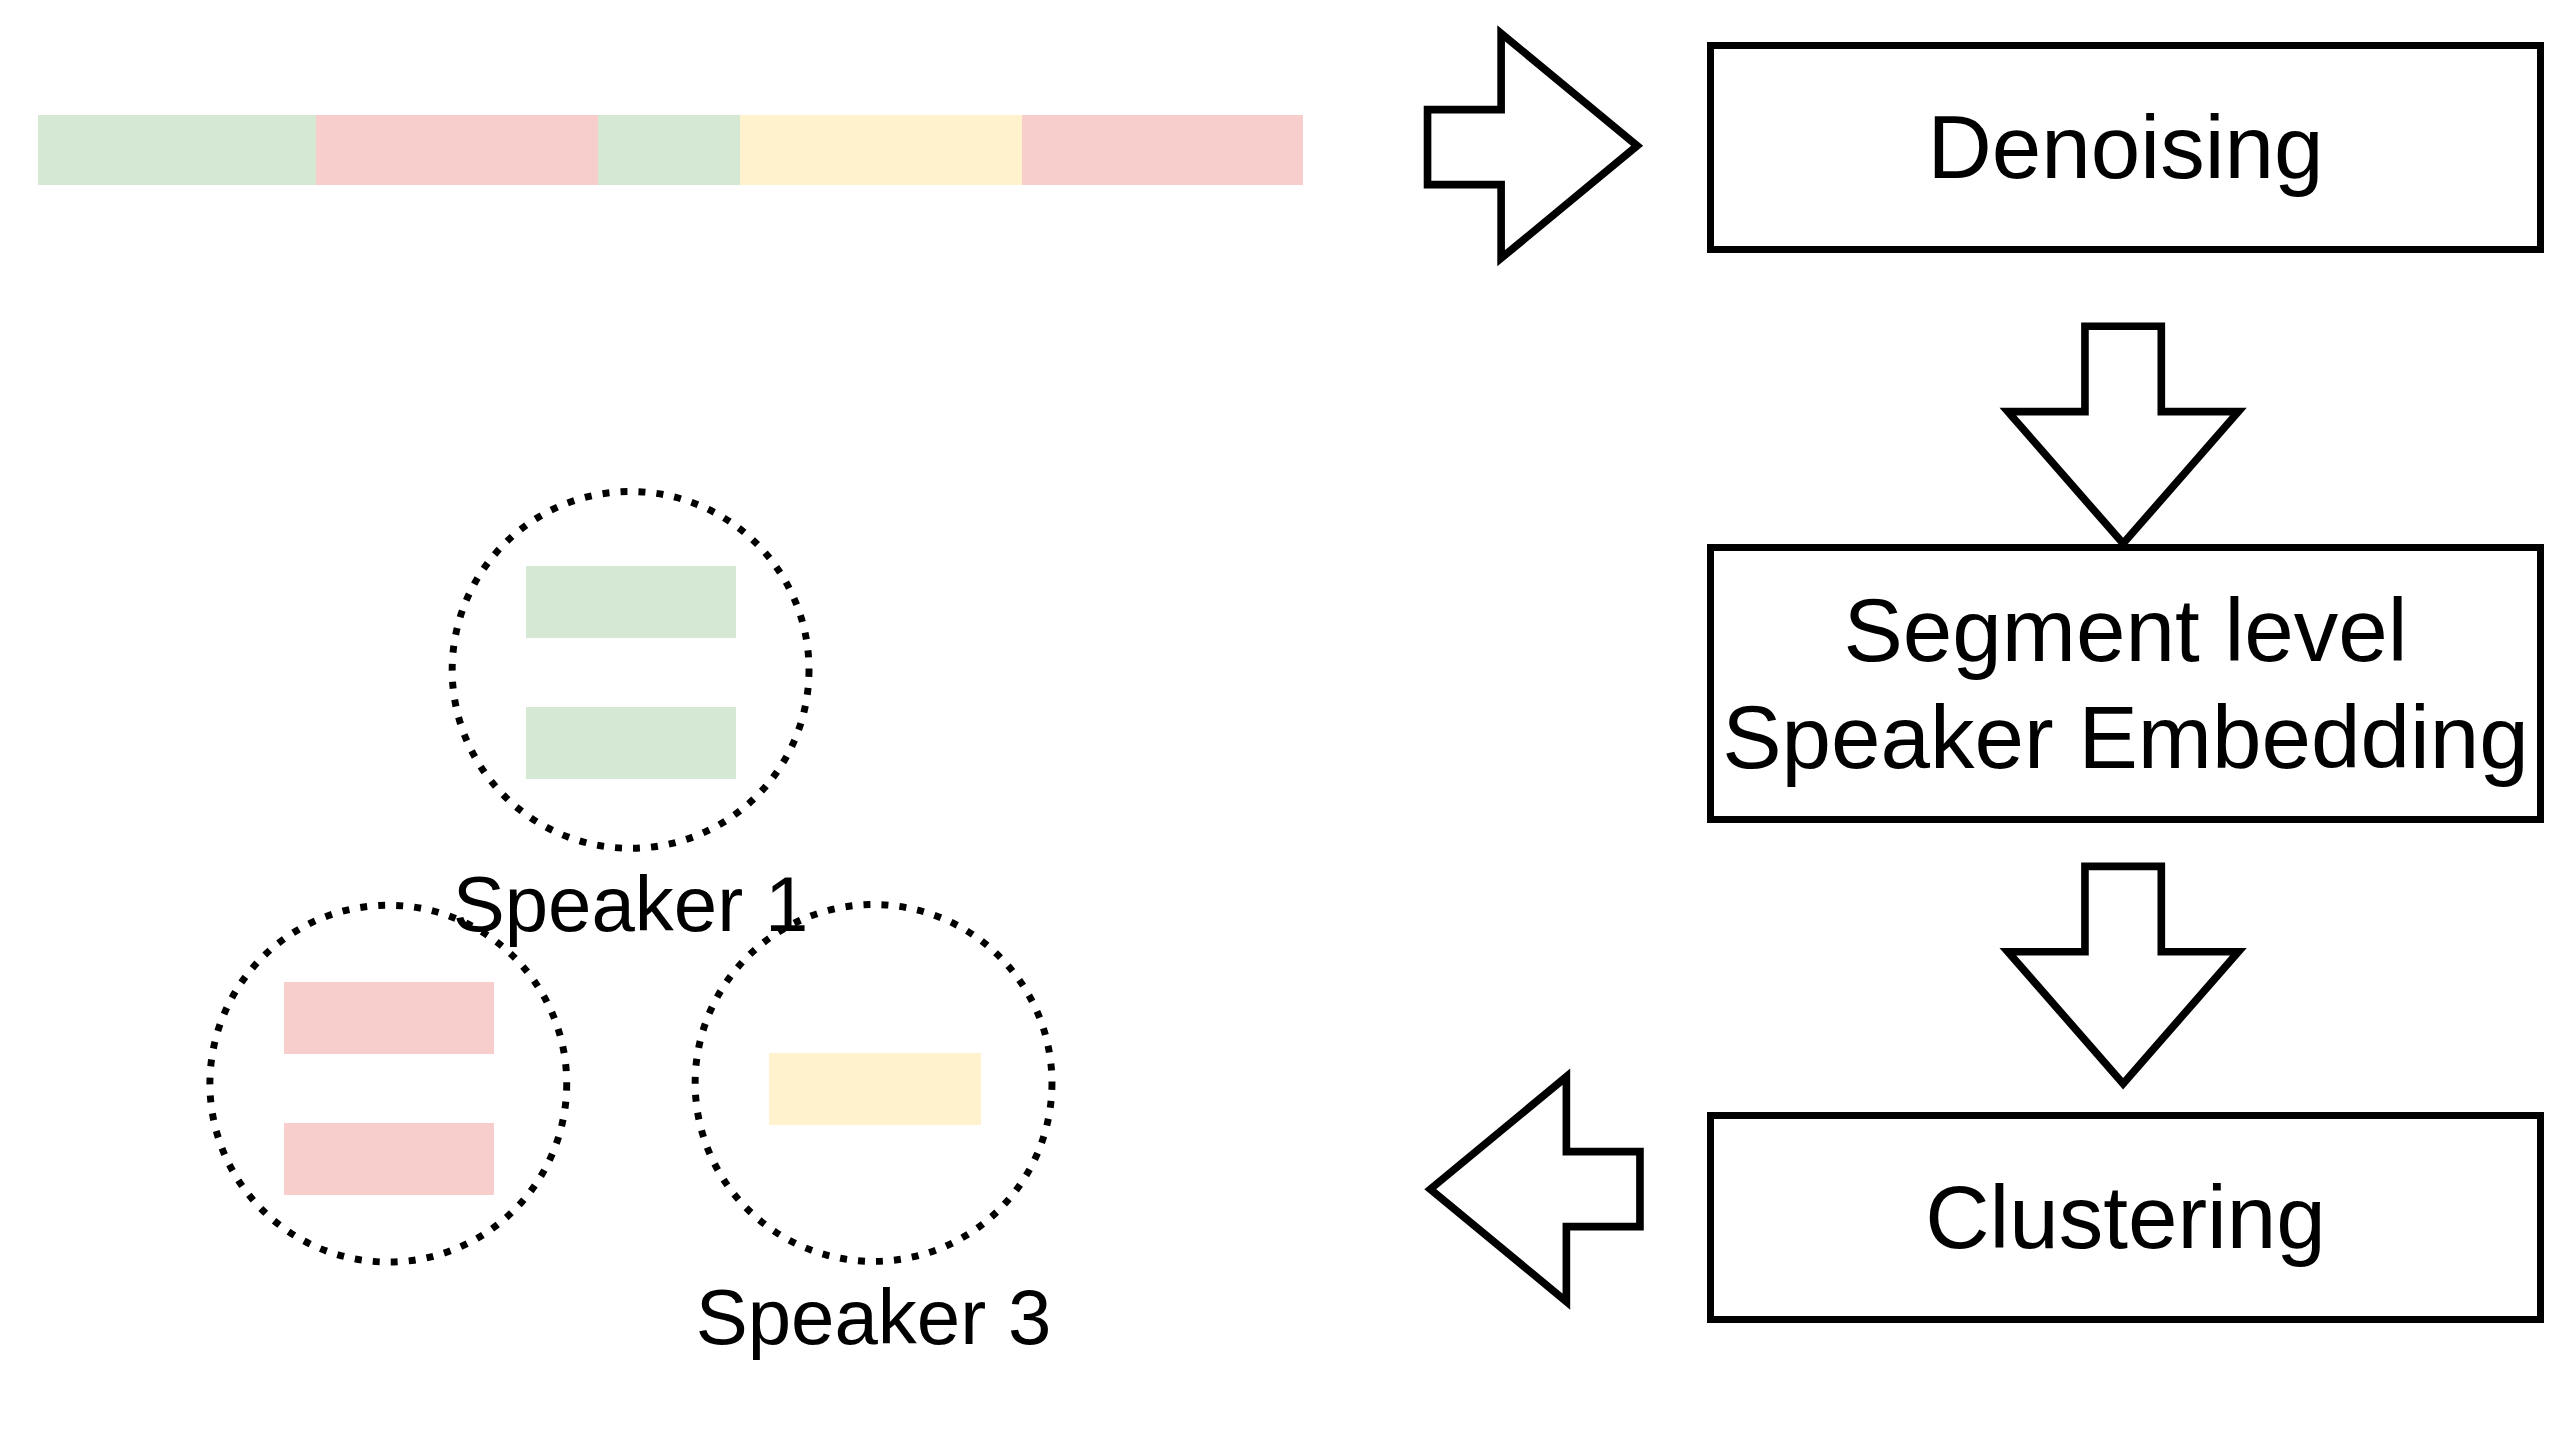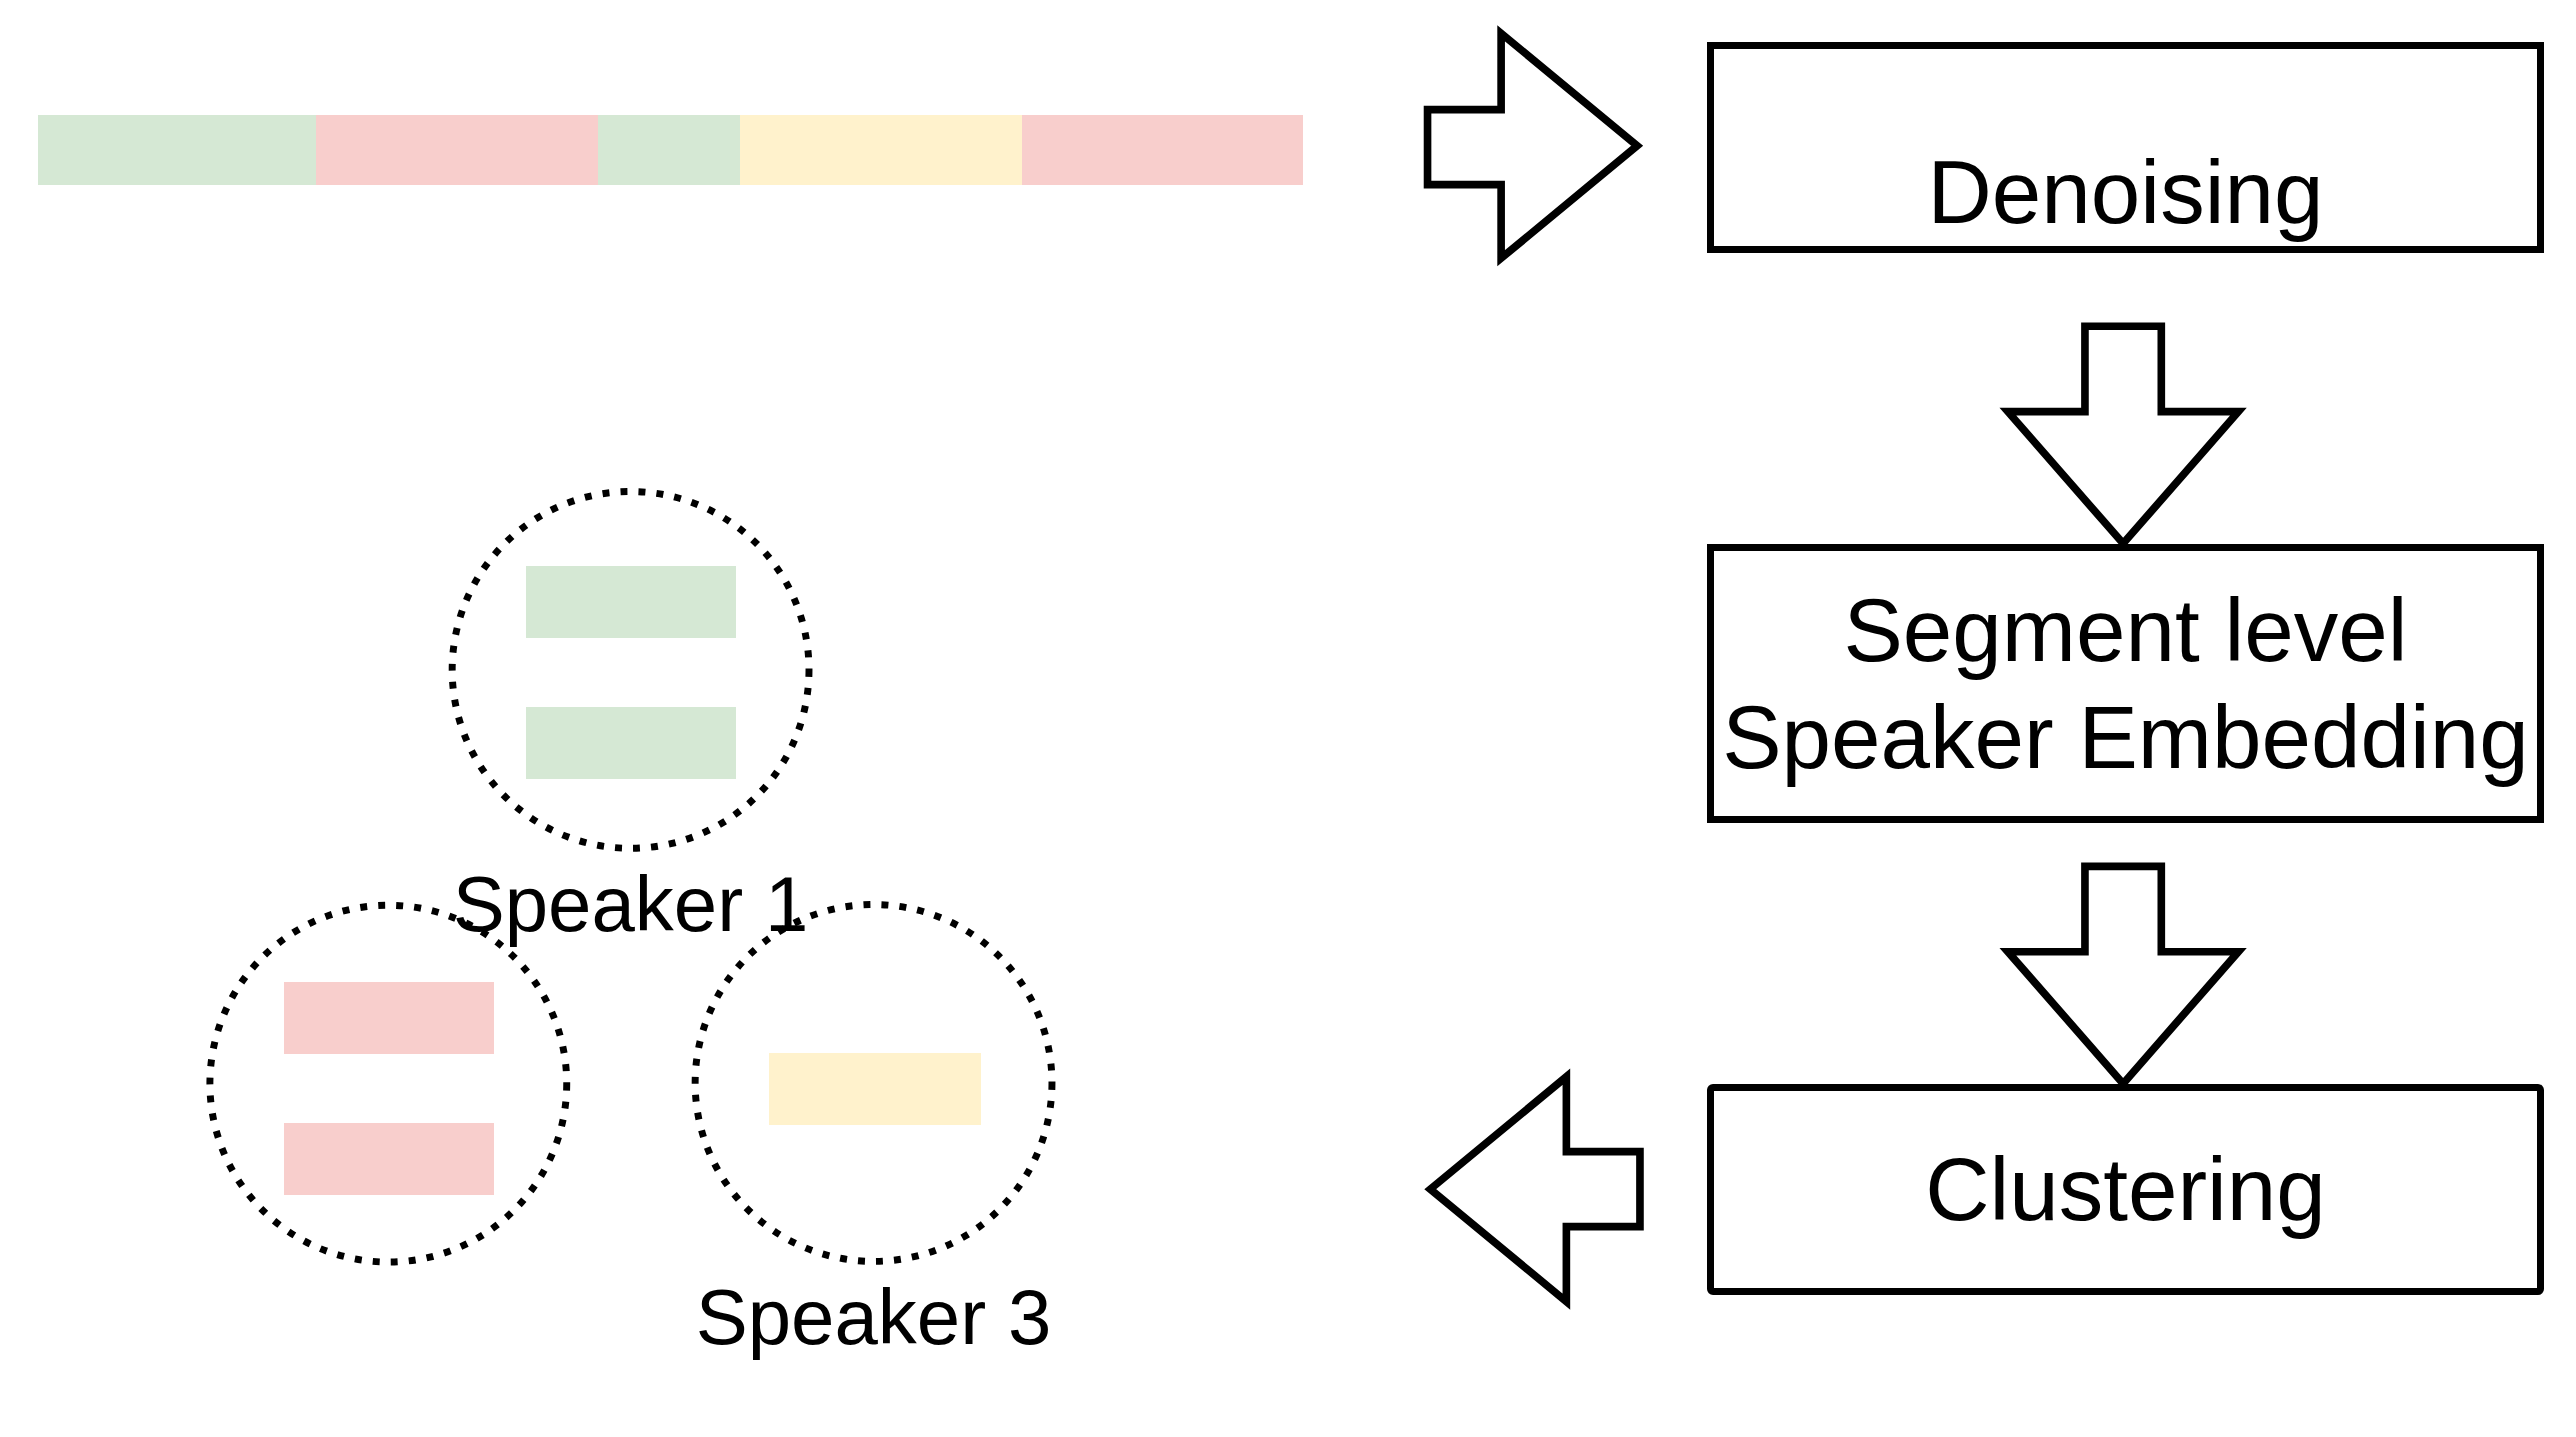--- a/index.html
+++ b/index.html
@@ -25,23 +25,23 @@
     text-align:center;font-size:78px;line-height:1.15;white-space:nowrap;
   }
   
   .box{
     position:absolute;left:1707px;width:837px;
     border:7px solid var(--stroke,#000);background:#fff;box-sizing:border-box;
     display:flex;align-items:center;justify-content:center;
     font-size:89px;line-height:1.2;text-align:center;
   }
   .box-label{white-space:pre-line;}
-  .box-denoising{top:42px;height:211px;align-items:flex-end;}
+  .box-denoising{top:42px;height:211px;}
   .box-embedding{top:544px;height:279px;}
-  .box-clustering{top:1084px;height:211px;border-radius:6px;}
+  .box-clustering{top:1112px;height:211px;}
   
   .bars{position:absolute;display:flex;flex-direction:column;}
   .cbar{height:72px;width:100%;flex:none;}
   .bars-sp1{left:526px;top:566px;width:210px;gap:69px;}
   .bars-sp2{left:284px;top:982px;width:210px;gap:69px;}
   .bars-sp3{left:769px;top:1053px;width:212px;}
   .cluster-label{
     position:absolute;width:555px;text-align:center;
     font-size:78px;line-height:1.15;white-space:nowrap;margin-top:12px;
   }

